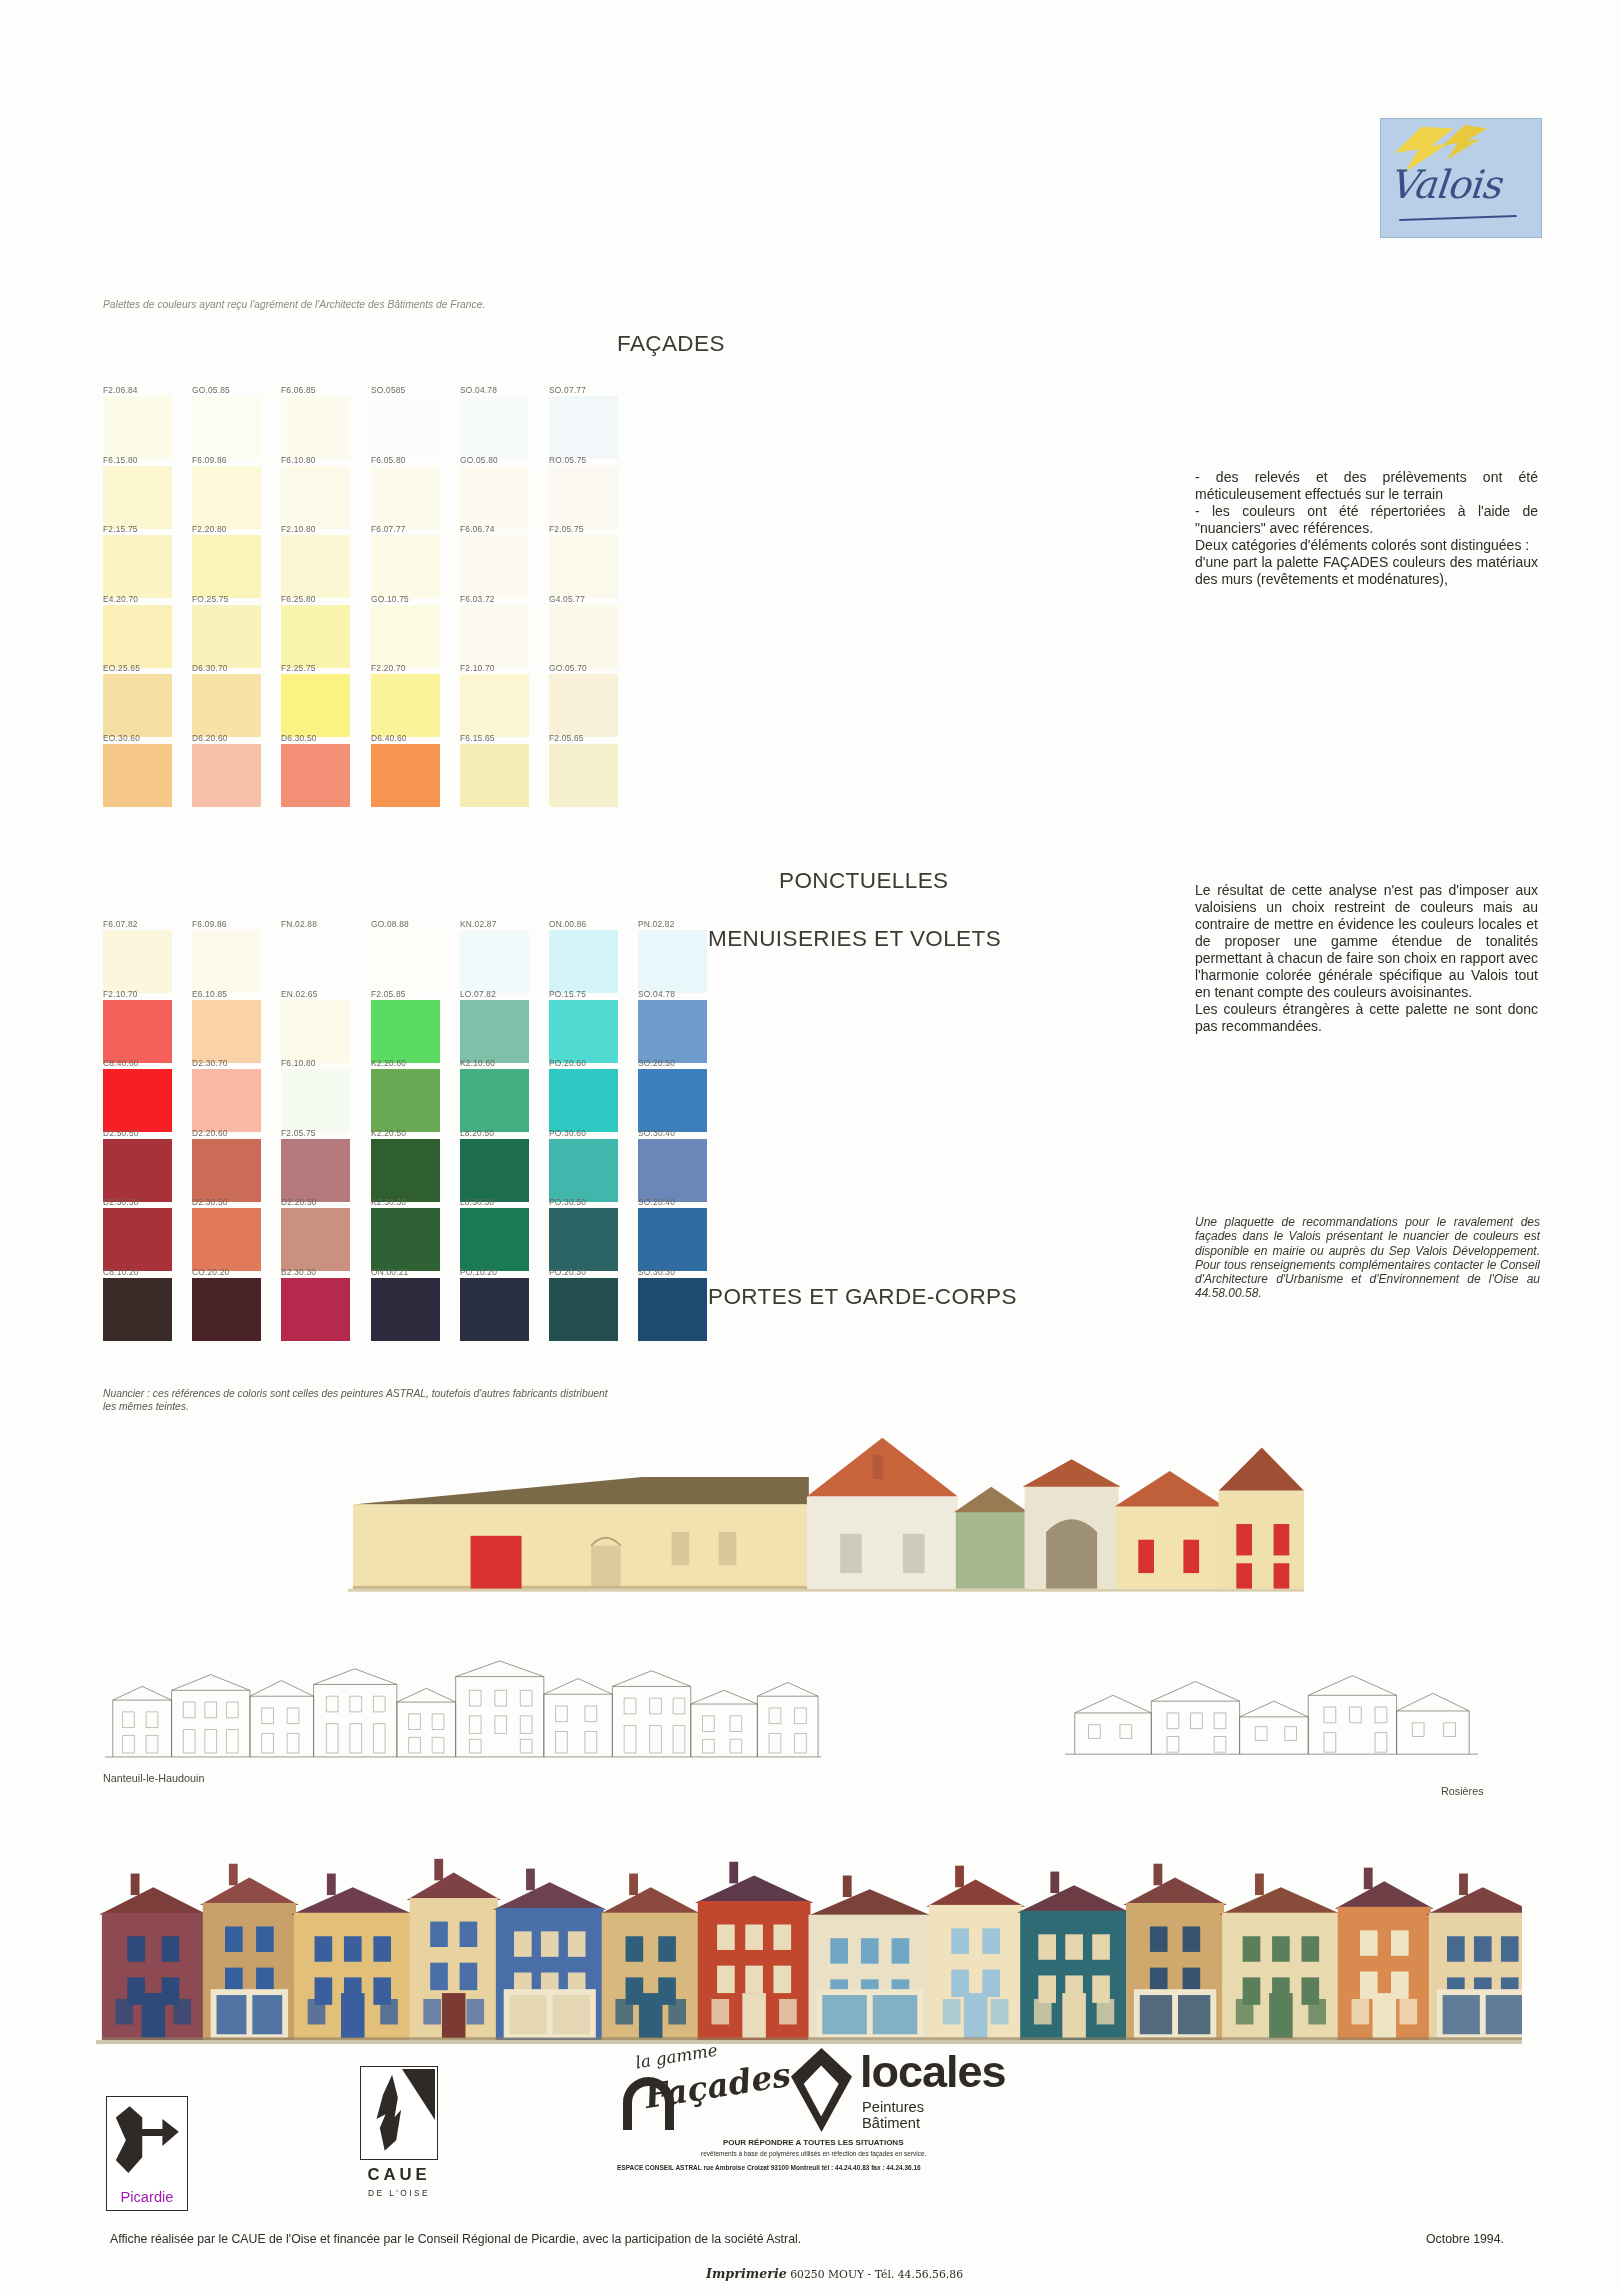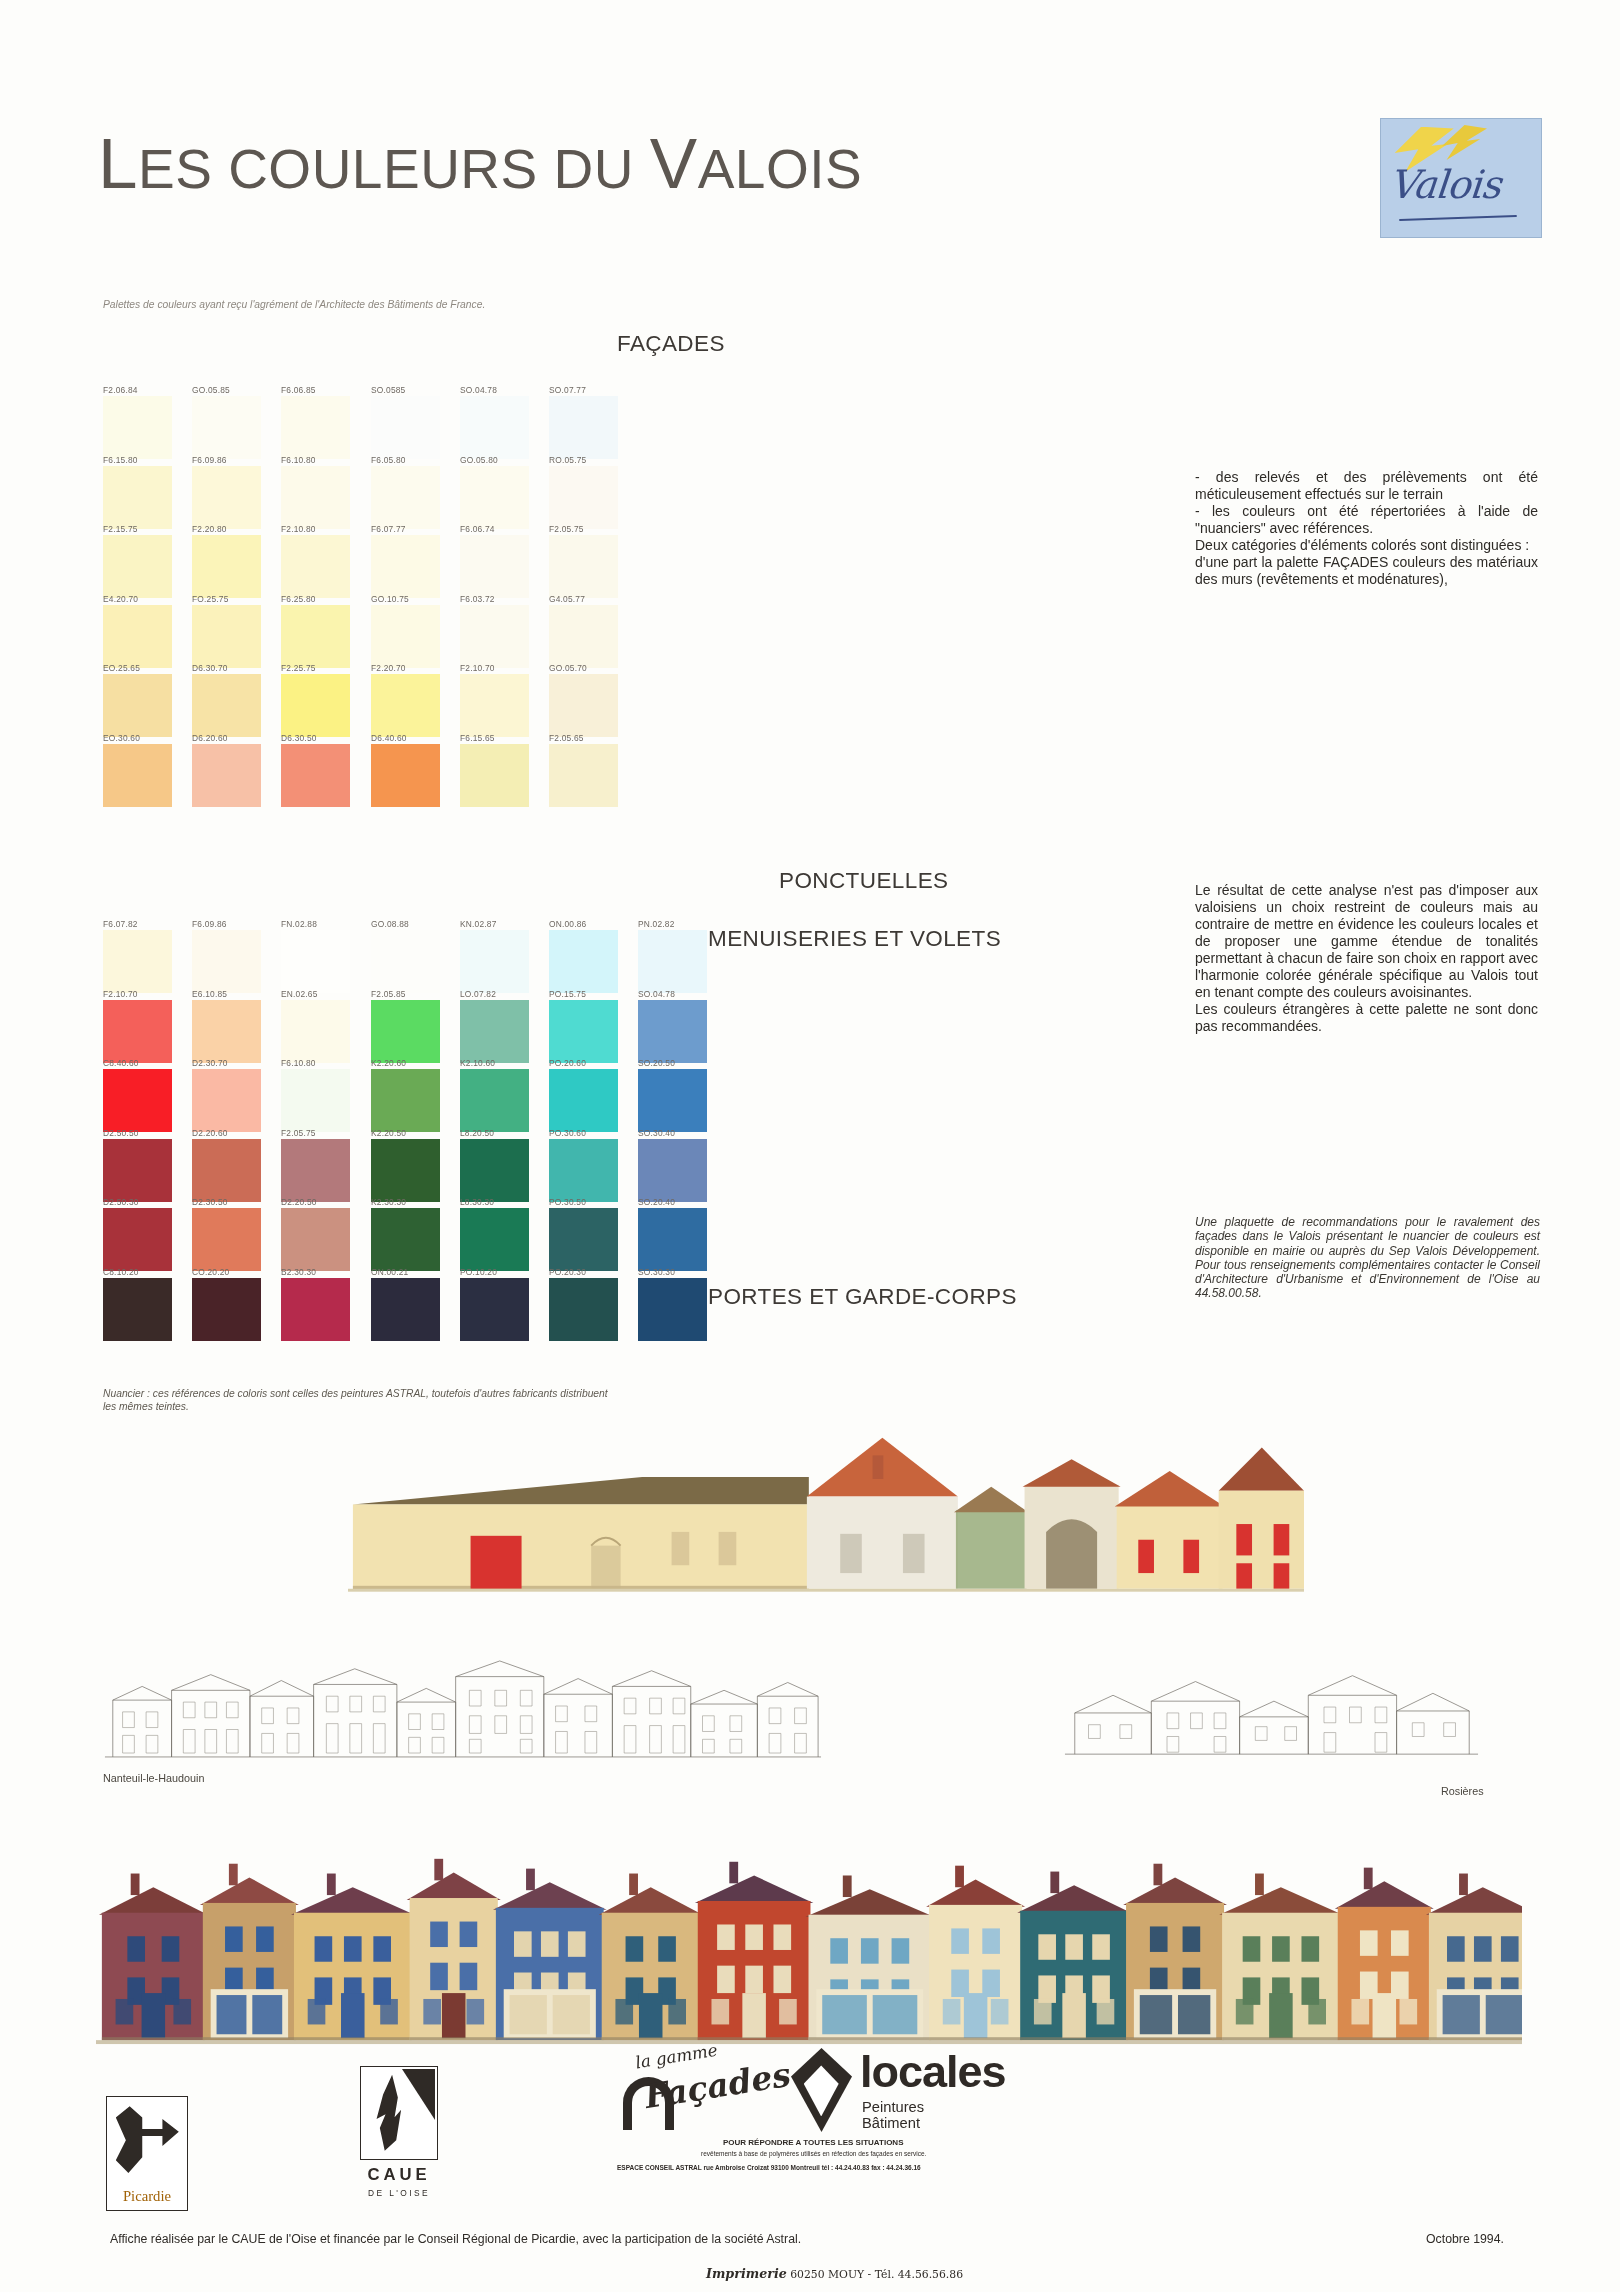--- a/index.html
+++ b/index.html
@@ -99,21 +99,21 @@
     position:absolute;left:106px;top:2096px;width:82px;height:115px;
     border:1.6px solid #2f2a26;box-sizing:border-box;background:#fff;
   }
   .logo-picardie .glyph{
     position:absolute;left:8.8px;top:7.8px;width:63px;height:71px;
     background:#2f2a26;
     clip-path:polygon(0 18%,22% 2%,42% 18%,42% 34%,74% 34%,74% 20%,100% 38%,74% 58%,74% 44%,42% 44%,42% 74%,20% 96%,0 78%,16% 50%);
   }
   .logo-picardie .word{
     position:absolute;left:0;bottom:4.9px;width:100%;text-align:center;
-    font-family:Liberation Serif, serif;font-size:14.7px;color:#a16207;
+    font-family:Liberation Sans, sans-serif;font-size:14.7px;color:#a21caf;
   }
   .logo-caue{position:absolute;left:360px;top:2066px;width:78px;height:145px;}
   .logo-caue .sq{
     position:absolute;left:0;top:0;width:78px;height:94px;
     border:1.4px solid #2f2a26;box-sizing:border-box;background:#fff;
   }
   .logo-caue .leaf{
     position:absolute;left:9.8px;top:7.8px;width:41px;height:76px;background:#2f2a26;
     clip-path:polygon(52% 0,66% 30%,58% 56%,74% 46%,62% 86%,34% 100%,22% 70%,36% 52%,14% 58%,30% 26%);
   }
@@ -154,23 +154,20 @@
     position:absolute;left:706px;top:2266px;font-size:10.8px;
     font-family:"DejaVu Serif", serif;color:#2f2b27;white-space:nowrap;
   }
   .printer .sig{font-style:italic;font-size:12.7px;font-weight:bold;}
 </style>
 </head>
 <body>
 
 <div class="page">
 
-  <div class="title">
-    <span class="cap">L</span><span>ES COULEURS DU </span><span class="cap">V</span><span>ALOIS</span>
-  </div>
   <div class="agrement">Palettes de couleurs ayant reçu l'agrément de l'Architecte des Bâtiments de France.</div>
 
   <div class="valois-logo">
     <div class="bolt"></div>
     <div class="bolt2"></div>
     <div class="script">Valois</div>
     <div class="underline"></div>
   </div>
 
   <div class="sec-h" id="h-facades">FAÇADES</div>

